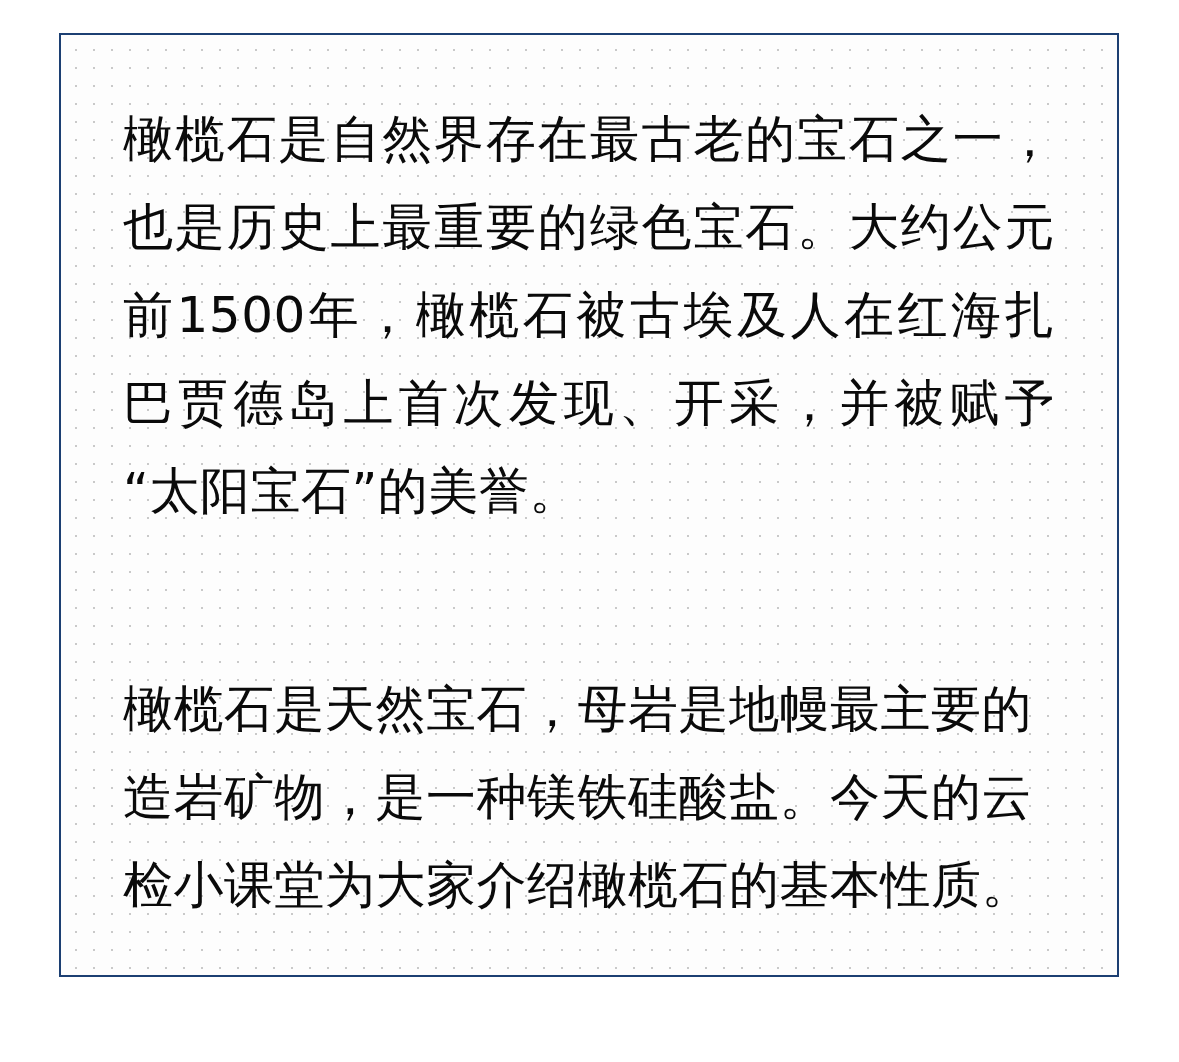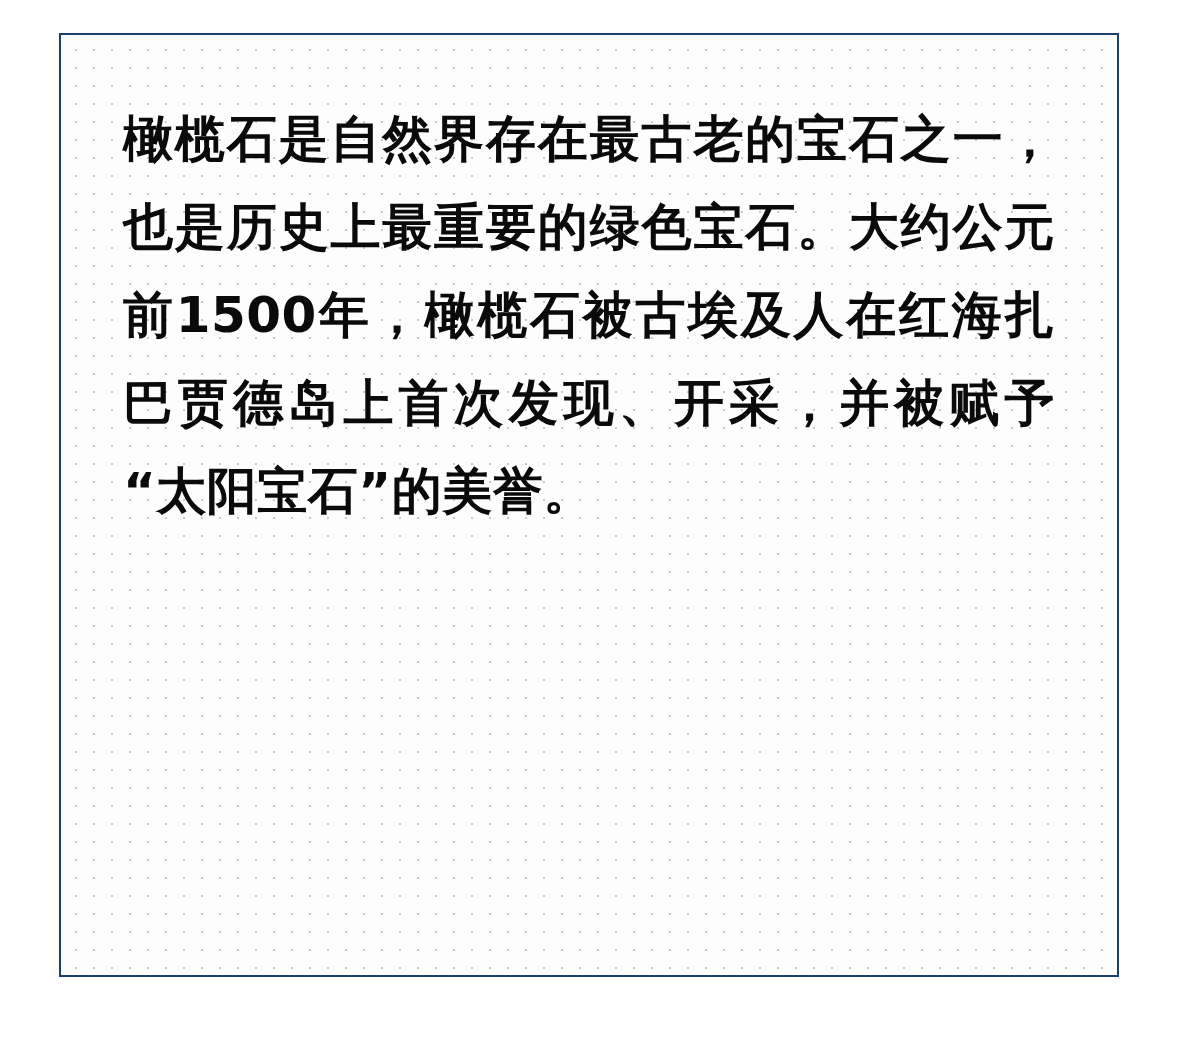--- a/index.html
+++ b/index.html
@@ -38,32 +38,33 @@
     padding: 60px 62px 40px 62px;
   }
 
   .paragraph {
     font-size: 50px;
     line-height: 88px;
     color: #0a0a0a;
     letter-spacing: 0.5px;
     text-align: justify;
     text-justify: inter-character;
-    font-weight: 700;
+    font-weight: 400;
     margin: 0;
   }
 
   .paragraph.first {
     margin-bottom: 130px;
   }
 
   .paragraph.second {
     text-align: left;
   }
 </style>
 </head>
 <body>
 
 <div class="page">
   <div class="card">
     <p class="paragraph first">橄榄石是自然界存在最古老的宝石之一，也是历史上最重要的绿色宝石。大约公元前1500年，橄榄石被古埃及人在红海扎巴贾德岛上首次发现、开采，并被赋予“太阳宝石”的美誉。</p>
+    <p class="paragraph second">橄榄石是天然宝石，母岩是地幔最主要的造岩矿物，是一种镁铁硅酸盐。今天的云检小课堂为大家介绍橄榄石的基本性质。</p>
   </div>
 </div>
 
 </body></html>

